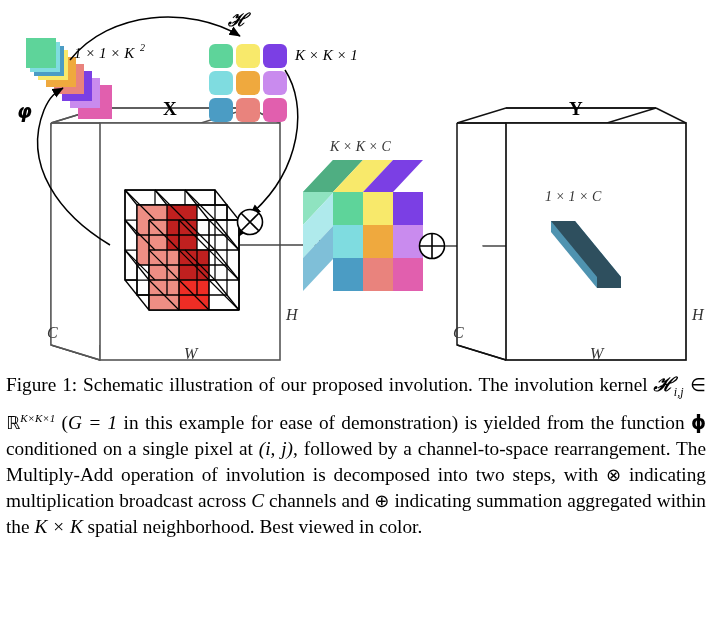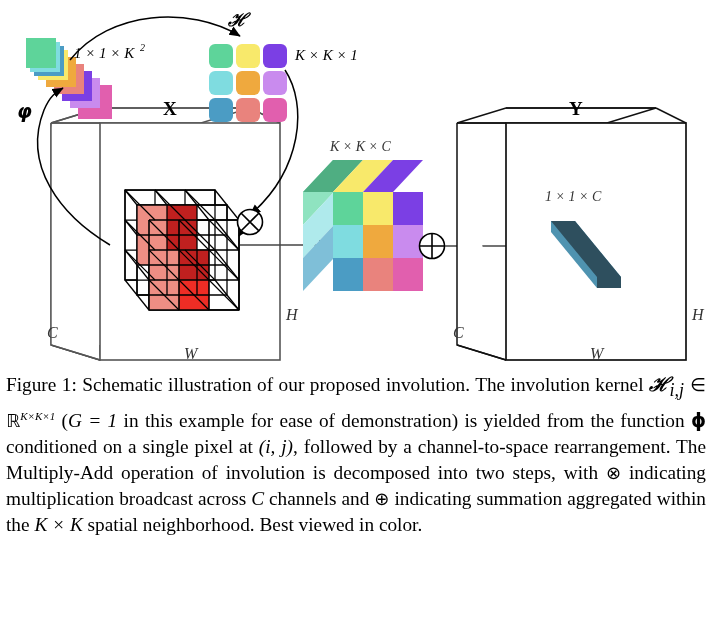--- a/index.html
+++ b/index.html
@@ -15,21 +15,21 @@
     position:absolute;left:6px;top:372px;width:700px;
     font-family:"Liberation Serif", serif;
     font-size:19.3px;line-height:25.9px;
     text-align:justify;
     color:#000;
   }
   .cap i{font-style:italic;}
   .cap .mathsym{font-family:"DejaVu Sans", sans-serif;font-size:18px;}
   .cap .bcal{font-family:"Liberation Serif",serif;font-weight:bold;font-style:italic;}
   .cap .sup{font-size:11px;vertical-align:super;font-style:italic;}
-  .cap .sub{font-size:18px;vertical-align:sub;font-style:italic;}
+  .cap .sub{font-size:12px;vertical-align:sub;font-style:italic;}
   .cap .phi{font-family:"DejaVu Sans",sans-serif;font-weight:bold;font-size:19px;}
   .cap .bb{font-family:"DejaVu Sans",sans-serif;font-size:18px;}
   .nowrap{white-space:nowrap;}
 </style>
 </head>
 <body>
 
 <div id="figure">
 <svg width="712" height="368" viewBox="0 0 712 368" xmlns="http://www.w3.org/2000/svg">
   <defs>

